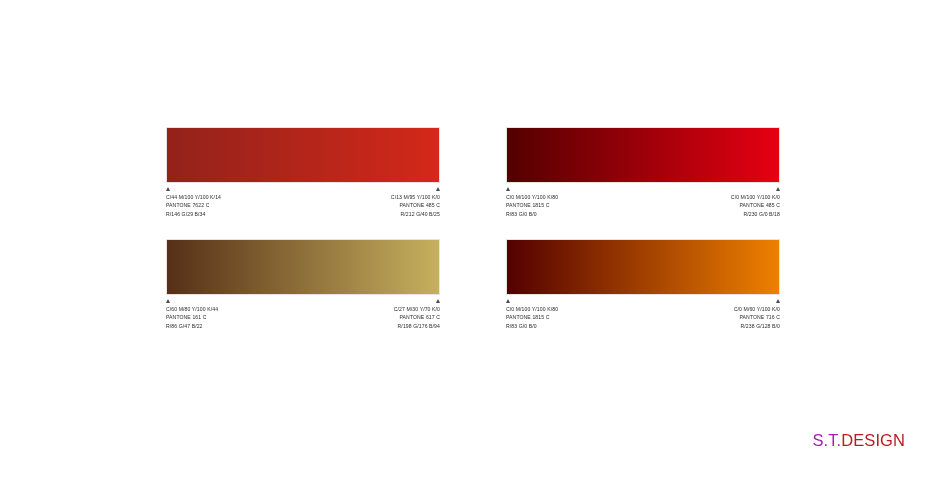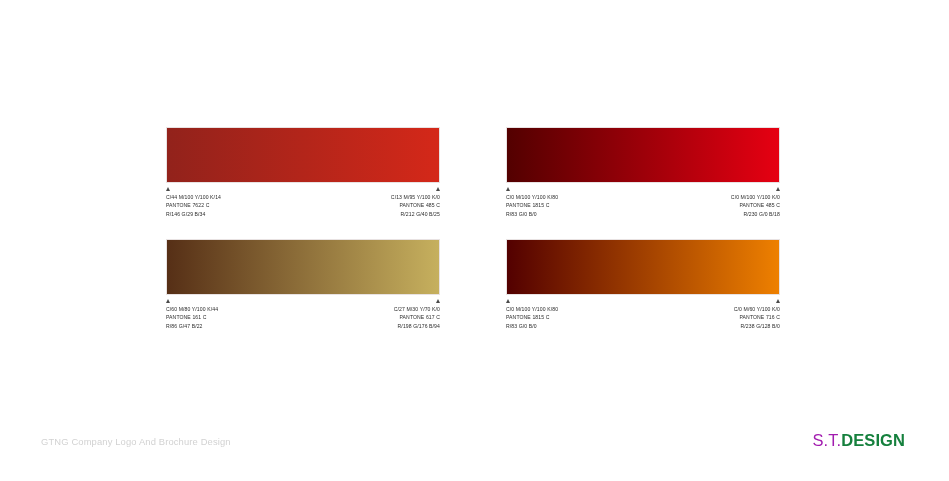--- a/index.html
+++ b/index.html
@@ -88,22 +88,22 @@
     top: 431px;
     font-size: 16.5px;
     letter-spacing: 0.005em;
     white-space: nowrap;
   }
   .footer-logo .logo-st {
     color: #a21caf;
     font-weight: 400;
   }
   .footer-logo .logo-design {
-    color: #15803d;
-    font-weight: 700;
+    color: #b91c1c;
+    font-weight: 400;
   }
 </style>
 </head>
 <body>
 
 <div class="page">
 
   <div class="swatch-group col-left row-top">
     <div class="swatch-bar" style="background: linear-gradient(to right, rgb(146, 34, 27) 0%, rgb(212, 40, 25) 100%);"></div>
     <div class="ticks">
@@ -177,18 +177,17 @@
         <div>R/83 G/0 B/0</div>
       </div>
       <div class="label-col align-right">
         <div>C/0 M/60 Y/100 K/0</div>
         <div>PANTONE 716 C</div>
         <div>R/238 G/128 B/0</div>
       </div>
     </div>
   </div>
 
-  <div class="footer-left">GTNG Company Logo And Brochure Design</div>
   <div class="footer-logo">
     <span class="logo-st">S.T.</span><span class="logo-design">DESIGN</span>
   </div>
 
 </div>
 
 </body></html>

